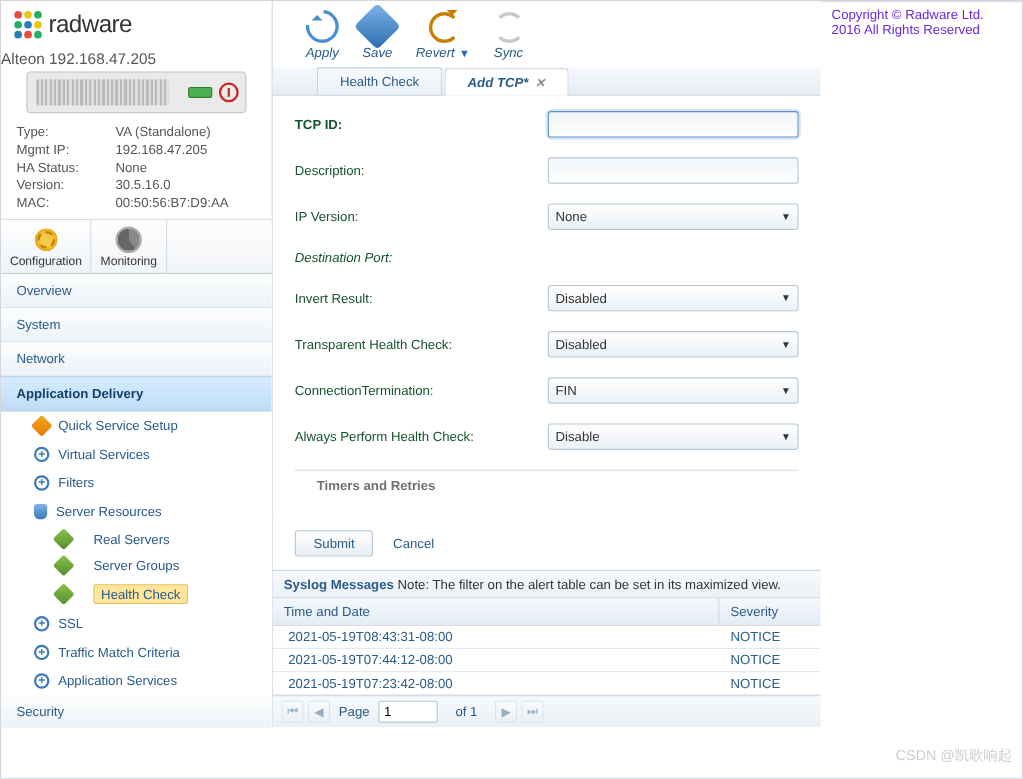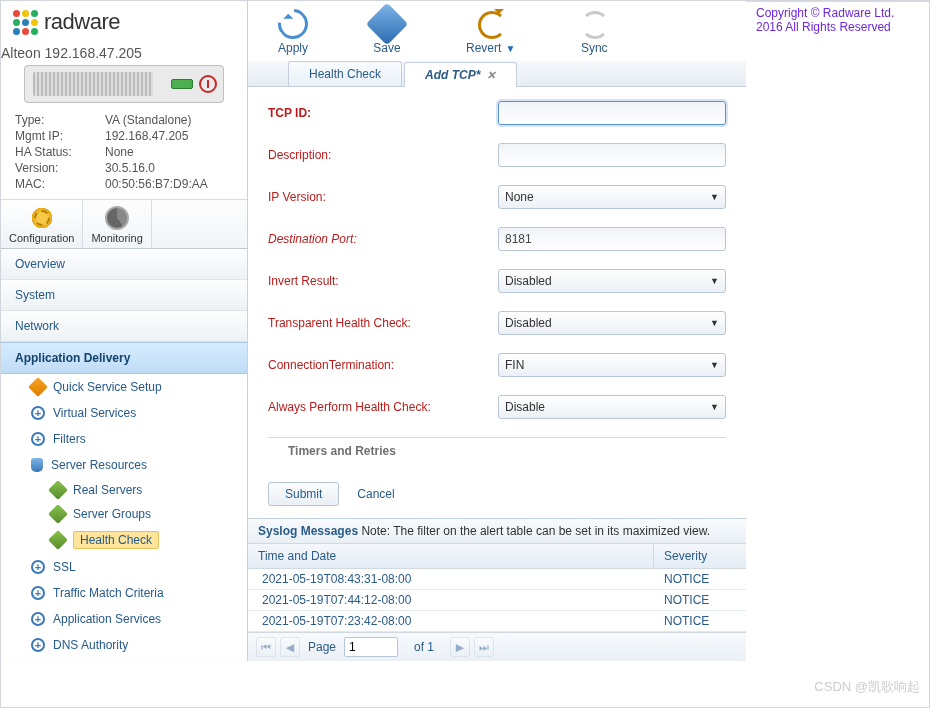--- a/index.html
+++ b/index.html
@@ -22,49 +22,49 @@
     .nav-tab { flex: 0 0 auto; padding: 6px 8px 4px; text-align: center; font-size: 11px; color: #333; border-right: 1px solid #d6dde3; cursor: pointer; }
     .nav-tab-icon { width: 24px; height: 24px; margin: 0 auto 2px; border-radius: 50%; }
     .gear-icon { background: radial-gradient(circle,#f7c948 30%,#e6a817 60%,transparent 61%); position:relative; }
     .gear-icon::after{content:"";position:absolute;inset:4px;border:2px dashed #b58100;border-radius:50%;}
     .mon-icon { background: conic-gradient(#888 0 40%, #666 40% 100%); border: 2px solid #aaa; }
     .nav-tab.active { background: linear-gradient(#fff,#eef3f7); }
     .nav-list { flex: 1; overflow-y: auto; background: #fff; }
     .nav-item { padding: 8px 14px; border-bottom: 1px solid #dde3e9; background: linear-gradient(#fdfefe,#edf2f6); color: #275a8a; cursor: pointer; }
     .nav-item.active-section { background: linear-gradient(#d6ecff,#bfdcf5); font-weight: bold; color: #13426b; border-top:1px solid #a9c9e6; border-bottom:1px solid #a9c9e6;}
     .nav-sub { padding: 6px 10px 6px 30px; color: #275a8a; cursor: pointer; display:flex; align-items:center; gap:8px; }
-    .nav-sub2 { padding: 5px 10px 5px 50px; color: #275a8a; cursor: pointer; display:flex; align-items:center; gap:8px; }
+    .nav-sub2 { padding: 5px 10px 5px 50px; color: #275a8a; cursor: pointer; display:flex; align-items:center; gap:20px; }
     .nav-sub.hl, .nav-sub2.hl { }
     .nav-sub2.hl span.lbl { background: #ffe49c; border:1px solid #e6c25c; padding:1px 6px; border-radius:2px; }
     .icon-mini { width:14px; height:14px; display:inline-block; }
     .i-orange{ background: linear-gradient(135deg,#f5a623,#e07b00); transform: rotate(45deg); border-radius:2px;}
     .i-blue{ width:14px;height:14px;border:2px solid #3b78b8;border-radius:50%;position:relative;}
     .i-blue::after{content:"+";position:absolute;inset:0;color:#3b78b8;font-size:11px;line-height:10px;text-align:center;font-weight:bold;}
     .i-db{ width:12px;height:14px;background:linear-gradient(#7fb5e8,#3b78b8);border-radius:3px 3px 5px 5px;}
     .i-green{ background: linear-gradient(135deg,#8bc34a,#558b2f); transform: rotate(45deg); border-radius:2px;}
     .right-col { flex: 1; display: flex; flex-direction: column; background: #fff; }
-    .toolbar { display: flex; gap: 64px; padding: 8px 30px 6px; align-items:flex-start; }
+    .toolbar { display: flex; gap: 20px; padding: 8px 30px 6px; align-items:flex-start;font-style:italic; }
     .tool-btn { text-align: center; color: #2a5b89; cursor: pointer; font-size: 12px; }
     .tool-btn .ti { width: 30px; height: 30px; margin: 0 auto 2px; }
     .i-apply { border: 3px solid #4a8fcf; border-top-color: transparent; border-radius: 50%; transform: rotate(-40deg); position:relative;}
     .i-apply::after{content:"";position:absolute;top:-4px;left:10px;border:5px solid transparent;border-bottom-color:#4a8fcf;transform:rotate(40deg);}
     .i-save { transform: rotate(45deg); background: linear-gradient(135deg,#7fb5e8,#2a6bb0); width:26px;height:26px;border-radius:4px;margin-top:2px;}
     .i-revert { position:relative; }
     .i-revert::before{content:"";position:absolute;width:22px;height:22px;border:3px solid #c47f00;border-right-color:transparent;border-radius:50%;left:2px;top:2px;}
     .i-revert::after{content:"";position:absolute;top:0;right:2px;border:5px solid transparent;border-top-color:#c47f00;}
     .i-revert-dd{color:#2a6bb0;font-size:10px;margin-left:4px;}
     .i-sync { position:relative; opacity:0.45;}
     .i-sync::before{content:"";position:absolute;width:22px;height:22px;border:3px solid #888;border-left-color:transparent;border-right-color:transparent;border-radius:50%;left:2px;top:2px;}
     .tabs-row { display:flex; border-bottom: 1px solid #c6d0da; background: linear-gradient(#f6f9fc,#e6edf4); padding-left: 40px; }
     .doc-tab { padding: 5px 20px; color:#2a5b89; border:1px solid #c6d0da; border-bottom:none; background:linear-gradient(#f8fbfe,#e9f1f8); border-radius:3px 3px 0 0; margin-right:2px; cursor:pointer; display:flex; align-items:center; gap:6px;}
     .doc-tab.active { background:#fff; font-style:italic; font-weight:600; color:#2a5b89; position:relative; top:1px;}
     .tab-close { color:#888; font-size:11px;}
     .form-area { flex:1; padding: 14px 20px 4px 20px; overflow:hidden; }
     .form-row { display:flex; align-items:center; margin-bottom: 18px; }
-    .form-label { width: 230px; color:#b91c1c; font-size:12px; }
+    .form-label { width: 230px; color:#14532d; font-size:12px; }
     .form-label.req { font-weight: bold; }
     .form-label.it { font-style: italic; }
     .form-input { width: 228px; height: 24px; border:1px solid #b7c5d4; border-radius:3px; padding: 2px 6px; background: linear-gradient(#f0f4f8,#fefefe); font-size:12px; color:#444;}
     .form-input.focus { border-color:#5a93cf; box-shadow: 0 0 0 2px rgba(90,147,207,.25);}
     .form-select { width: 228px; height: 24px; border:1px solid #b7c5d4; border-radius:3px; padding: 2px 6px; background: linear-gradient(#fefefe,#ecf1f6); font-size:12px; color:#333; display:flex; justify-content:space-between; align-items:center; cursor:pointer;}
     .form-select .dd { color:#333; font-size:9px;}
     .fieldset-title { font-weight:bold; color:#333; border-top:1px solid #ccc; padding-top:6px; margin-top:4px; text-indent:20px; opacity:0.7;}
     .btn-row { padding: 10px 20px 12px; display:flex; gap:18px; align-items:center; border-top:1px solid #fff; }
     .btn { padding: 4px 16px; border:1px solid #b7c5d4; border-radius:3px; background:linear-gradient(#fdfdfd,#e9eff5); color:#2a5b89; cursor:pointer; font-size:12px;}
     .link-btn { color:#2a5b89; cursor:pointer; font-size:12px;}
@@ -171,24 +171,20 @@
             <span class="lbl">SSL</span>
           </div>
         <div class="nav-sub">
             <span class="icon-mini i-blue"></span>
             <span class="lbl">Traffic Match Criteria</span>
           </div>
         <div class="nav-sub">
             <span class="icon-mini i-blue"></span>
             <span class="lbl">Application Services</span>
           </div>
-        <div class="nav-sub">
-            <span class="icon-mini i-blue"></span>
-            <span class="lbl">DNS Authority</span>
-          </div>
         <div class="nav-item">Security</div>
       </div>
     </div>
 
     <div class="right-col">
       <div class="toolbar">
         <div class="tool-btn"><div class="ti i-apply"></div><span>Apply</span></div>
         <div class="tool-btn"><div class="ti i-save"></div><span>Save</span></div>
         <div class="tool-btn"><div class="ti i-revert"></div><span>Revert</span><span class="i-revert-dd">▼</span></div>
         <div class="tool-btn"><div class="ti i-sync"></div><span>Sync</span></div>
@@ -213,21 +209,20 @@
         </div>
         <div class="form-row">
           <div class="form-label">IP Version:</div>
           <div class="form-select">
               <span>None</span>
               <span class="dd">▼</span>
             </div>
         </div>
         <div class="form-row">
           <div class="form-label it">Destination Port:</div>
-          <input class="form-input" value="8181" style="">
         </div>
         <div class="form-row">
           <div class="form-label">Invert Result:</div>
           <div class="form-select">
               <span>Disabled</span>
               <span class="dd">▼</span>
             </div>
         </div>
         <div class="form-row">
           <div class="form-label">Transparent Health Check:</div>

